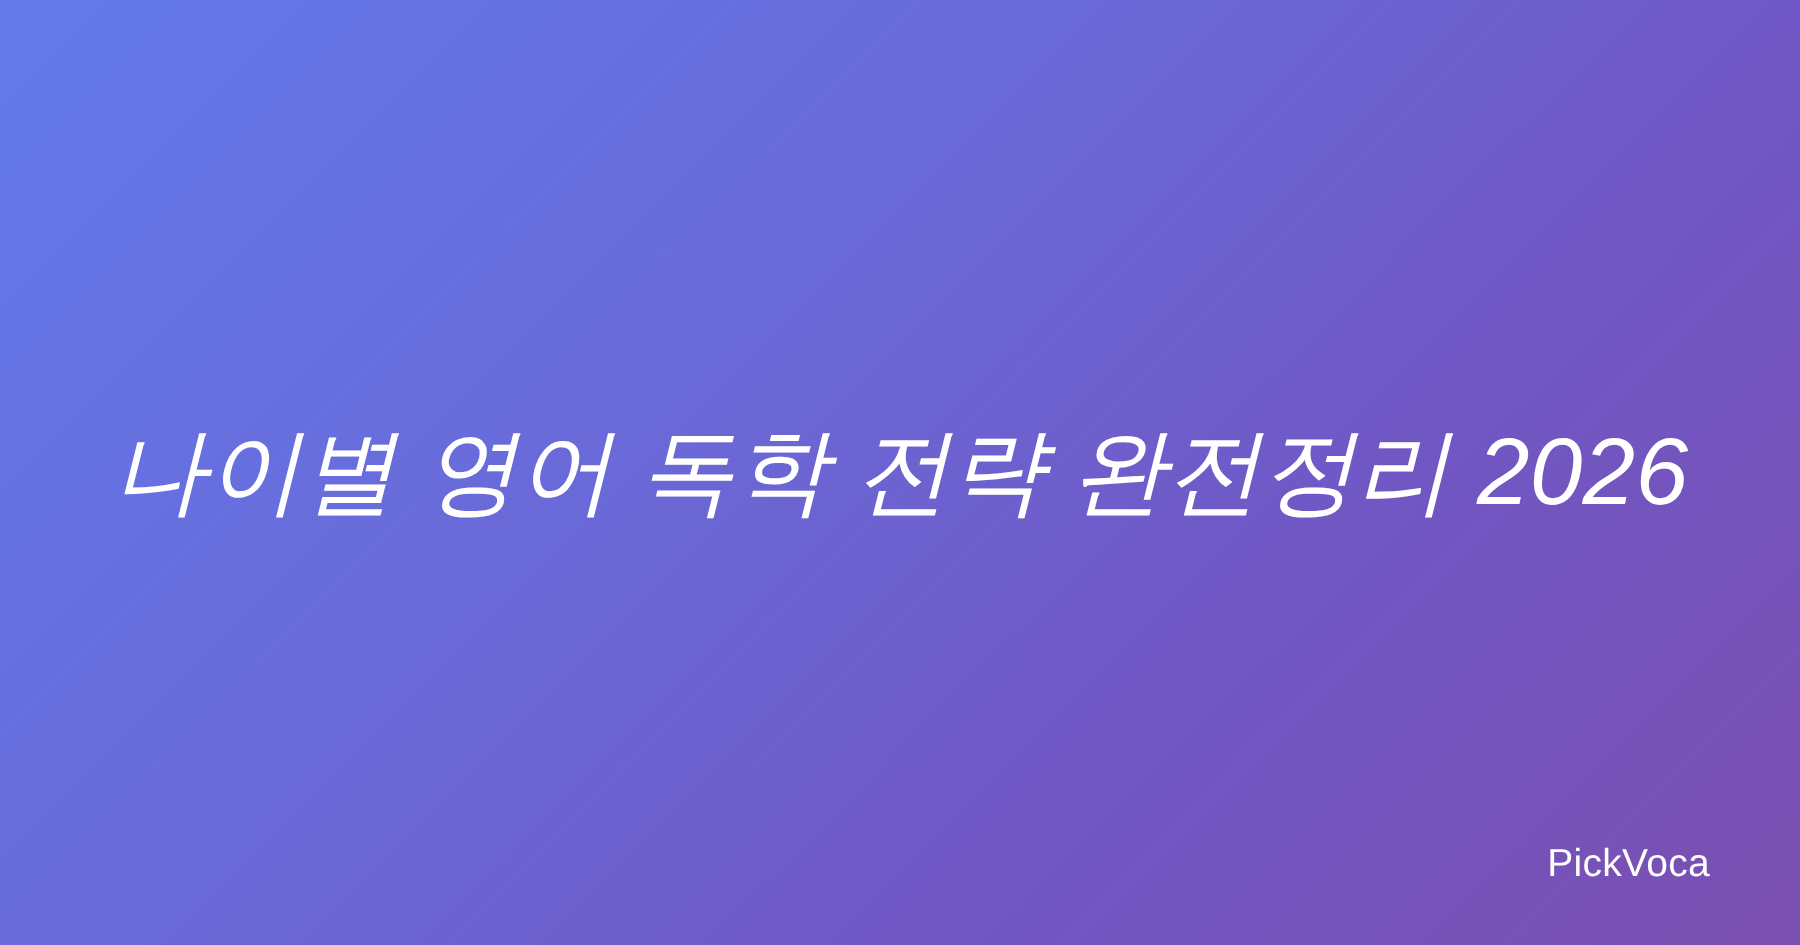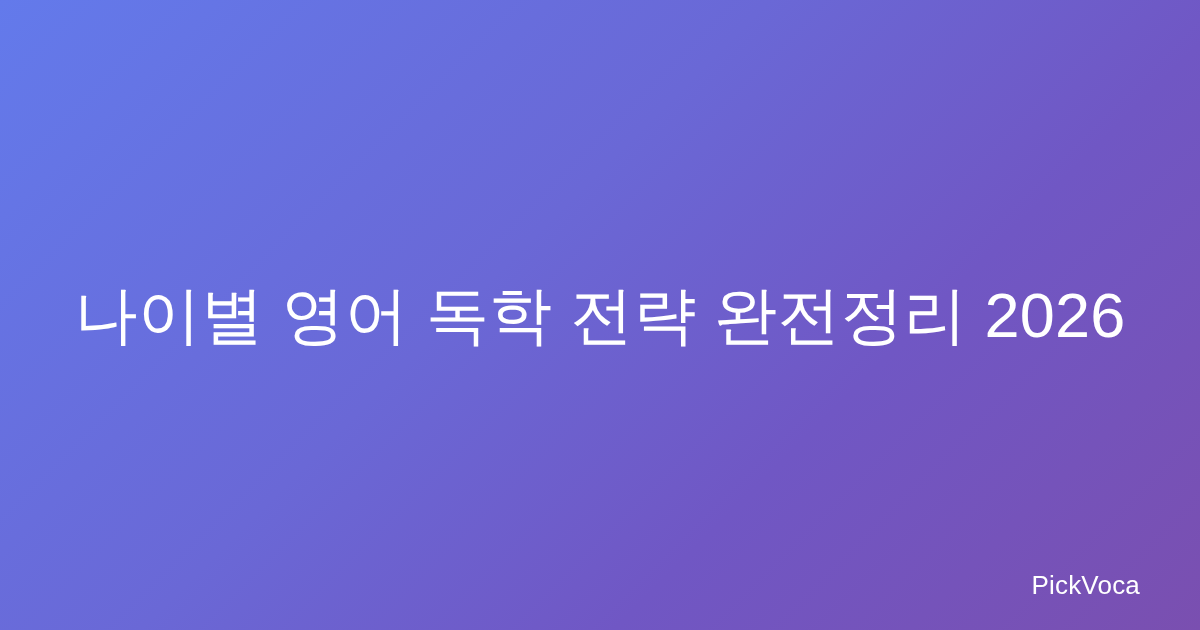--- a/index.html
+++ b/index.html
@@ -28,38 +28,39 @@
     position: absolute;
     left: 0;
     right: 0;
     top: 0;
     height: 630px;
     display: flex;
     align-items: center;
     justify-content: center;
     padding: 0 76px;
     box-sizing: border-box;
+    font-style: italic;
   }
 
   .og-title {
     margin: 0;
     color: #ffffff;
     font-family: "Liberation Sans", "DejaVu Sans", sans-serif;
     font-size: 63px;
     font-weight: 400;
     line-height: 1.28;
     letter-spacing: 0.2px;
     text-align: center;
     white-space: nowrap;
   }
 
   .brand {
     position: absolute;
     right: 60px;
-    bottom: 32px;
+    bottom: 42px;
     color: #ffffff;
     font-family: "Liberation Sans", "DejaVu Sans", sans-serif;
     font-size: 26px;
     font-weight: 400;
     line-height: 1;
     letter-spacing: 0.2px;
     text-align: right;
   }
 </style>
 </head>

